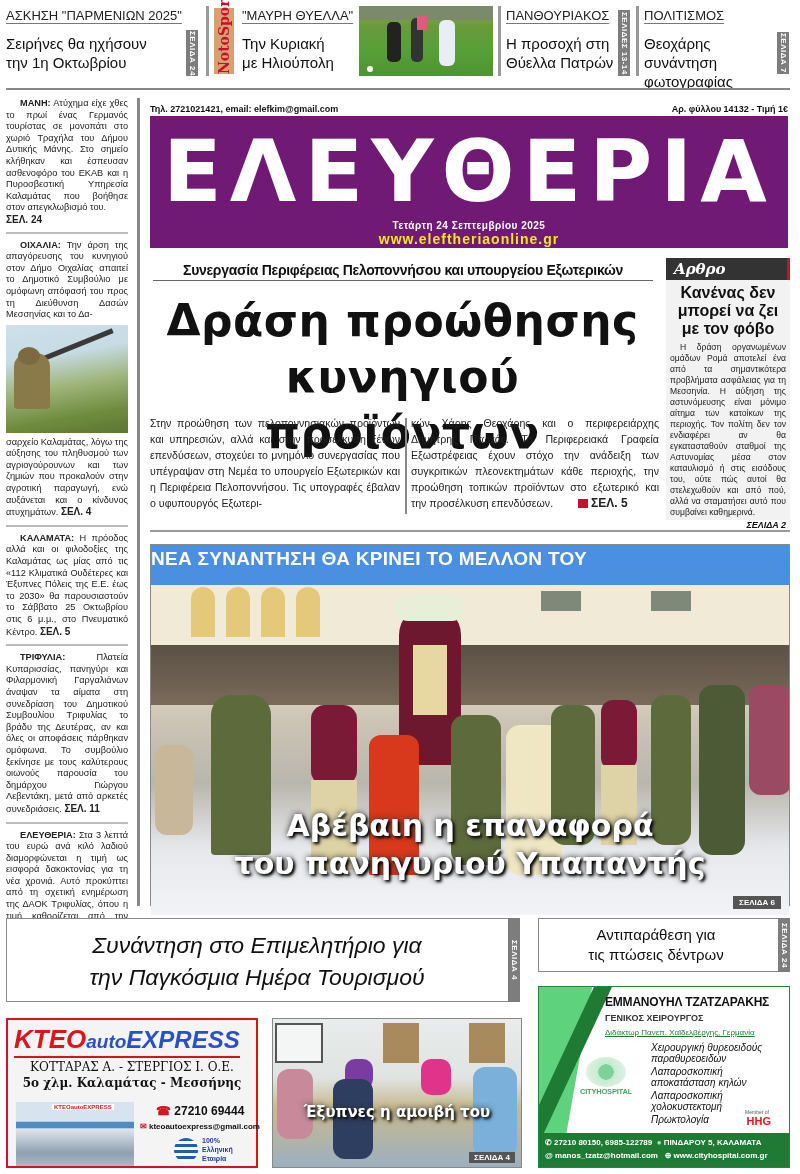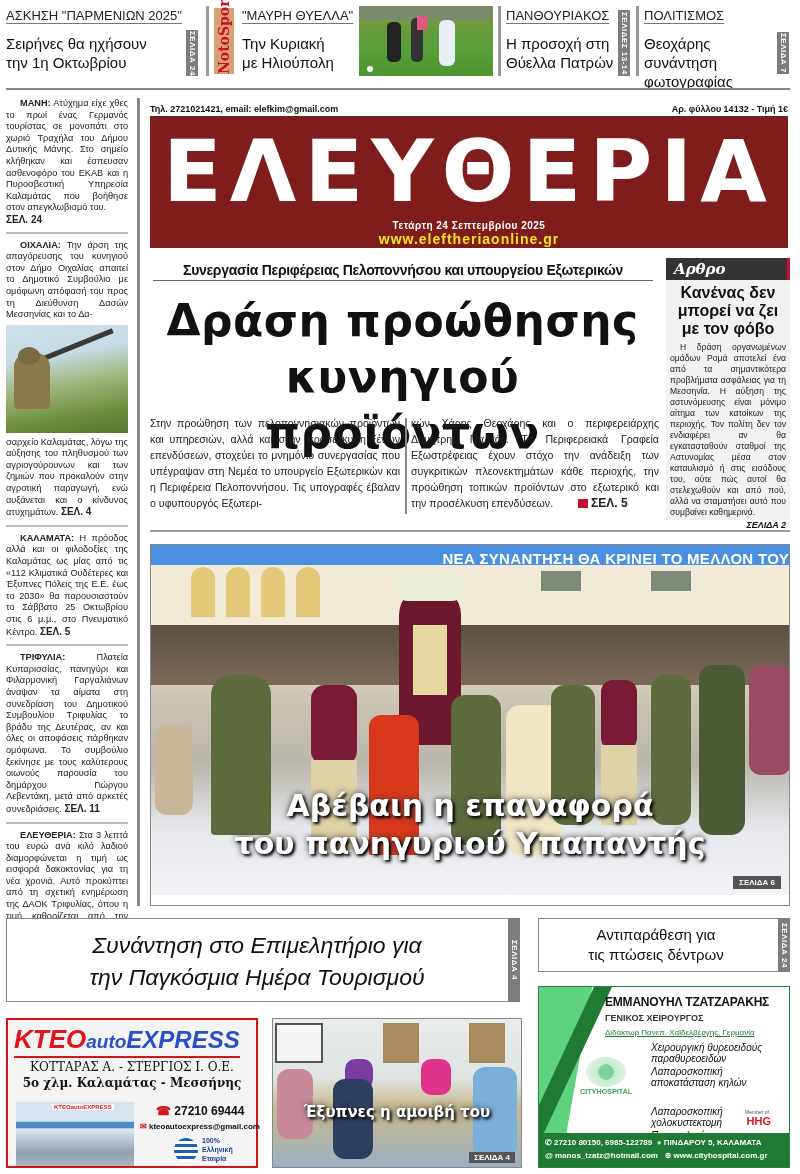--- a/index.html
+++ b/index.html
@@ -8,21 +8,21 @@
 .vtag{position:absolute;background:#7d7d7d;color:#fff;font-size:8px;font-weight:bold;writing-mode:vertical-rl;text-align:center;display:flex;align-items:center;justify-content:center;letter-spacing:0.5px}
 .kicker{font-size:13px;text-decoration:underline;text-decoration-color:#777;text-underline-offset:3px;color:#222;white-space:nowrap}
 .teaser{font-size:15px;line-height:19px;color:#111}
 .vsep{position:absolute;width:3px;background:#999}
 .hsep{position:absolute;height:2px;background:#aaa}
 .brief{font-size:9.2px;line-height:11.6px;text-align:justify;color:#222}
 .brief b{font-weight:bold;color:#222}
 .sel{font-weight:bold;display:block;text-align:left}
 .sel-inline{font-weight:bold}
 
-.mast{background:#7f1d1d}
+.mast{background:#701a75}
 .logo{font-family:"DejaVu Sans",sans-serif;font-weight:bold;color:#fff;font-size:86px;letter-spacing:8px;text-align:center;line-height:1}
 .dateline{color:#fff;font-size:10px;font-weight:bold;text-align:center;letter-spacing:0.5px}
 .url{color:#f2e61c;font-size:14px;font-weight:bold;text-align:center;letter-spacing:1px}
 .main-title{font-family:"DejaVu Sans",sans-serif;font-weight:bold;font-size:44px;line-height:56px;text-align:center;letter-spacing:0.5px}
 .body-col{font-size:10.6px;line-height:16px;text-align:justify;color:#222}
 .arthro-tag{background:#333;color:#fff;font-family:"DejaVu Serif",serif;font-style:italic;font-weight:bold;font-size:15px;padding:2px 8px}
 .photo{overflow:hidden}
 .overlay-title{font-family:"DejaVu Sans",sans-serif;font-weight:bold;color:#fff;text-align:center;text-shadow:2px 2px 3px #000,0 0 6px #333}
 .box{border:1.5px solid #888}
 </style>
@@ -138,21 +138,21 @@
     <div>μπορεί να ζει</div>
     <div>με τον φόβο</div>
   </div>
   <div class="brief" style="margin:4px 4px 0;font-size:8.6px;line-height:11px;text-indent:10px">Η δράση οργανωμένων ομάδων Ρομά αποτελεί ένα από τα σημαντικότερα προβλήματα ασφάλειας για τη Μεσσηνία. Η αύξηση της αστυνόμευσης είναι μόνιμο αίτημα των κατοίκων της περιοχής. Τον πολίτη δεν τον ενδιαφέρει αν θα εγκατασταθούν σταθμοί της Αστυνομίας μέσα στον καταυλισμό ή στις εισόδους του, ούτε πώς αυτοί θα στελεχωθούν και από πού, αλλά να σταματήσει αυτό που συμβαίνει καθημερινά.</div>
   <div style="text-align:right;font-weight:bold;font-style:italic;font-size:9px;margin:2px 4px 0">ΣΕΛΙΔΑ 2</div>
 </div>
 
 <div class="hsep" style="left:150px;top:530px;width:640px;background:#999"></div>
 
 <div class="abs box" style="left:150px;top:544px;width:640px;height:362px">
-  <div style="background:#4a8fe0;color:#fff;font-weight:bold;font-size:15px;text-align:right;height:20px;line-height:28px;letter-spacing:0.3px">ΝΕΑ ΣΥΝΑΝΤΗΣΗ ΘΑ ΚΡΙΝΕΙ ΤΟ ΜΕΛΛΟΝ ΤΟΥ</div>
+  <div style="background:#4a8fe0;color:#fff;font-weight:bold;font-size:19px;text-align:left;height:40px;line-height:28px;letter-spacing:0.3px">ΝΕΑ ΣΥΝΑΝΤΗΣΗ ΘΑ ΚΡΙΝΕΙ ΤΟ ΜΕΛΛΟΝ ΤΟΥ</div>
   <div class="photo" style="position:relative;height:330px;background:linear-gradient(180deg,#f2efe6 0%,#e9e2cf 25%,#cdc5b5 40%,#b9b6ad 60%,#e6e8ec 80%,#f1f3f6 100%)">
 
     <div style="position:absolute;left:0;top:0;width:100%;height:70px;background:#f0ead6"></div>
     <div style="position:absolute;left:40px;top:2px;width:24px;height:50px;border-radius:12px 12px 0 0;background:#e4c97a"></div>
     <div style="position:absolute;left:75px;top:2px;width:24px;height:50px;border-radius:12px 12px 0 0;background:#e4c97a"></div>
     <div style="position:absolute;left:110px;top:2px;width:24px;height:50px;border-radius:12px 12px 0 0;background:#e4c97a"></div>
     <div style="position:absolute;left:145px;top:2px;width:24px;height:50px;border-radius:12px 12px 0 0;background:#e4c97a"></div>
     <div style="position:absolute;left:390px;top:6px;width:40px;height:20px;background:#7d8a7a"></div>
     <div style="position:absolute;left:500px;top:6px;width:40px;height:20px;background:#7d8a7a"></div>
 
@@ -244,21 +244,21 @@
   <div style="position:absolute;left:20px;top:-10px;width:18px;height:170px;background:#1f7a34;transform:skewX(-25deg)"></div>
   <div style="position:absolute;left:66px;top:8px;font-weight:bold;font-size:12px;letter-spacing:-0.2px;white-space:nowrap">ΕΜΜΑΝΟΥΗΛ ΤΖΑΤΖΑΡΑΚΗΣ</div>
   <div style="position:absolute;left:66px;top:26px;font-size:9px;font-weight:bold;color:#333">ΓΕΝΙΚΟΣ ΧΕΙΡΟΥΡΓΟΣ</div>
   <div style="position:absolute;left:66px;top:41px;font-size:8px;color:#1f7a34;text-decoration:underline;white-space:nowrap">Διδάκτωρ Πανεπ. Χαϊδελβέργης, Γερμανία</div>
   <div style="position:absolute;left:22px;top:70px;width:90px;text-align:center">
     <div style="width:40px;height:30px;margin:0 auto;border-radius:50%;background:radial-gradient(circle,#7fd29a 0 30%,transparent 32%),radial-gradient(circle,#b6e6c4,#e8f6ec)"></div>
     <div style="font-size:7.5px;color:#4aa45e;font-weight:bold;letter-spacing:-0.2px">CITYHOSPITAL</div>
   </div>
   <ul style="position:absolute;left:112px;top:55px;width:136px;list-style:none;font-style:italic;font-size:10px;line-height:11px;color:#111">
     <li style="margin-bottom:2px">Χειρουργική θυρεοειδούς παραθυρεοειδών</li>
-    <li style="margin-bottom:18px">Λαπαροσκοπική αποκατάσταση κηλών</li>
+    <li style="margin-bottom:2px">Λαπαροσκοπική αποκατάσταση κηλών</li>
     <li style="margin-bottom:2px">Λαπαροσκοπική χολοκυστεκτομή</li>
     <li>Πρωκτολογία</li>
   </ul>
   <div style="position:absolute;right:20px;top:122px;font-size:5px;color:#555">Member of</div>
   <div style="position:absolute;right:18px;top:128px;font-size:11px;font-weight:bold;color:#e3161e">HHG</div>
   <div style="position:absolute;left:0;bottom:0;width:100%;height:34px;background:#1f7a34;color:#fff;font-weight:bold;font-size:8px;padding:3px 6px;line-height:13px">
     <div style="white-space:nowrap"><span>✆</span> <span>27210 80150, 6985-122789</span> &nbsp;<span style="color:#9be6b0">●</span> <span>ΠΙΝΔΑΡΟΥ 5, ΚΑΛΑΜΑΤΑ</span></div>
     <div style="white-space:nowrap"><span>@</span> <span>manos_tzatz@hotmail.com</span> &nbsp;&nbsp;<span>⊕</span> <span>www.cityhospital.com.gr</span></div>
   </div>
 </div>

